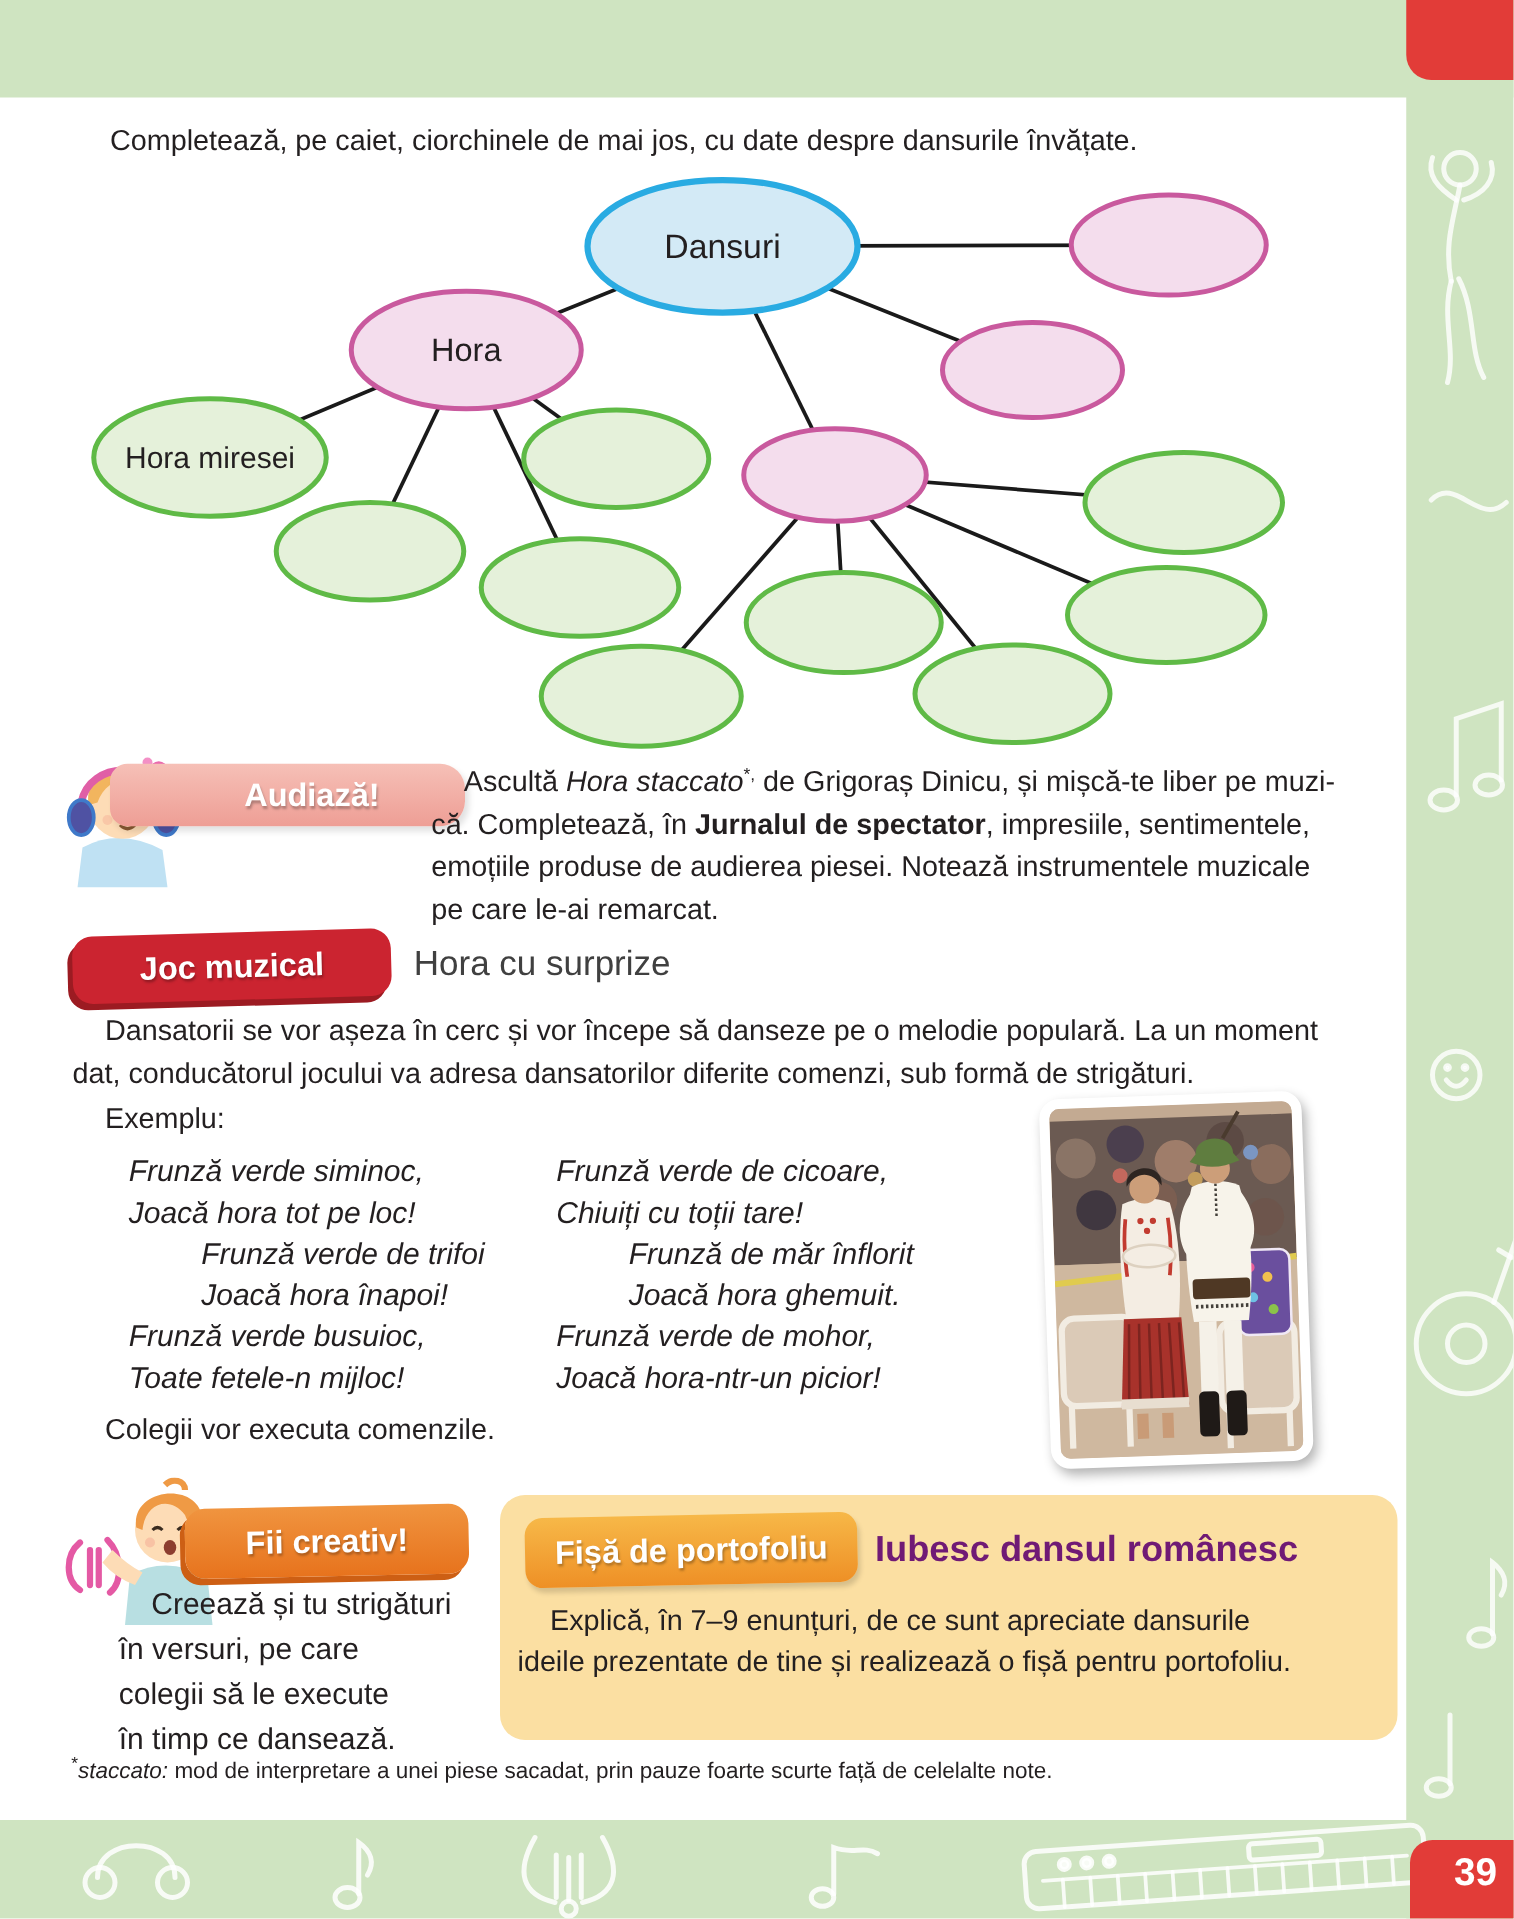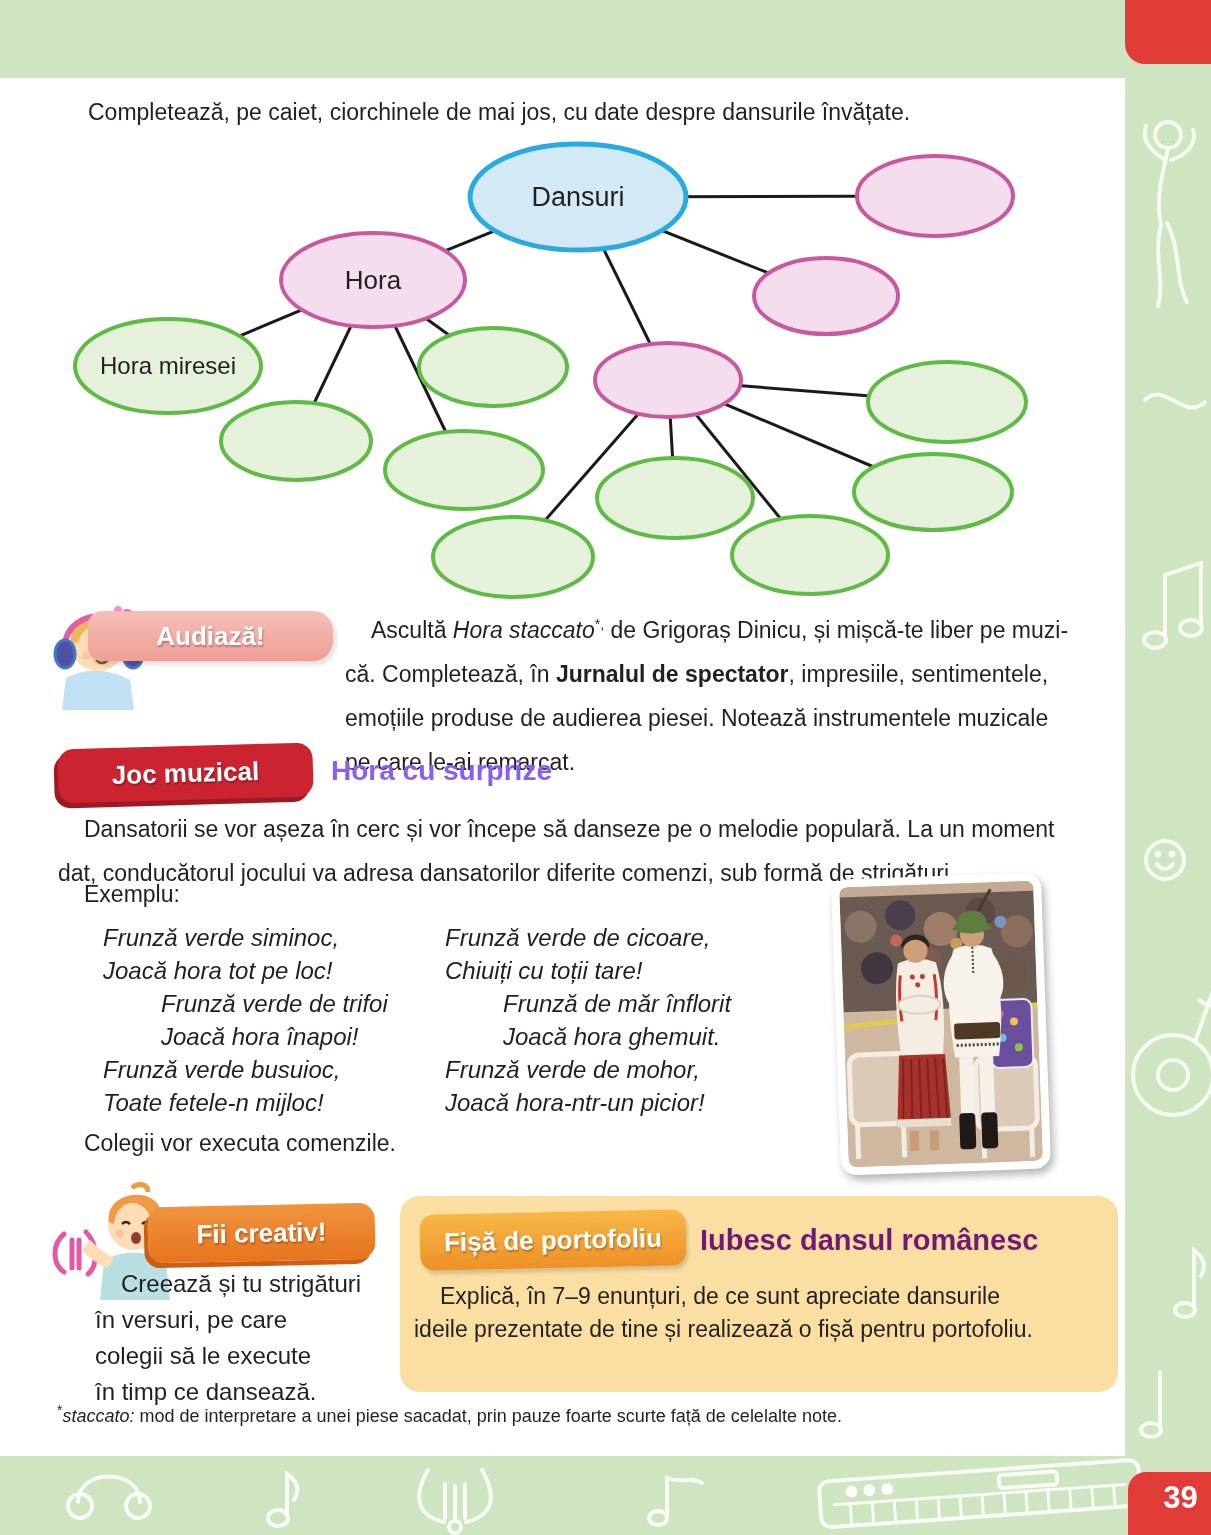--- a/index.html
+++ b/index.html
@@ -12,35 +12,35 @@
   .doodle{position:absolute;pointer-events:none;}
   .red-tab{position:absolute;left:1125px;top:0;width:86px;height:64px;background:#e23c38;border-radius:0 0 0 20px;}
   .page-num{position:absolute;left:1128px;top:1472px;width:105px;height:63px;background:#e23c38;
             border-radius:18px 0 0 0;color:#fff;font-weight:bold;font-size:31px;
             display:flex;justify-content:center;align-items:flex-start;padding-top:8px;box-sizing:border-box;}
   .intro{position:absolute;left:88px;top:99px;font-size:23px;white-space:nowrap;}
   #diagram-svg{position:absolute;left:55px;top:135px;}
   .banner{position:absolute;display:flex;align-items:center;justify-content:center;color:#fff;
           font-weight:bold;font-size:26px;text-shadow:1px 2px 2px rgba(0,0,0,.28);}
   .banner-audiaza{left:88px;top:611px;width:245px;height:50px;border-radius:14px 20px 20px 14px;
-          background:linear-gradient(#f6c0b7,#ee9e95);box-shadow:3px 4px 5px rgba(0,0,0,.12);}
+          background:linear-gradient(#f6c0b7,#ee9e95);box-shadow:3px 4px 5px rgba(0,0,0,.12);padding-left:39px;}
   .banner-joc{left:58px;top:746px;width:255px;height:54px;border-radius:16px;background:#cb2430;
           transform:rotate(-1.6deg);box-shadow:-4px 5px 0 #9c1b22;}
   .banner-fii{left:148px;top:1205px;width:227px;height:56px;border-radius:16px;
           background:linear-gradient(#f0943f,#e7731d);transform:rotate(-1.2deg);box-shadow:-4px 5px 0 #cd5f14;}
   .banner-fisa{left:420px;top:1212px;width:266px;height:56px;border-radius:14px;
           background:linear-gradient(#f7b848,#ee9026);transform:rotate(-1.2deg);box-shadow:2px 4px 4px rgba(0,0,0,.15);}
-  .par{position:absolute;font-size:23px;line-height:44px;}
+  .par{position:absolute;font-size:23px;line-height:34px;}
   .ln{white-space:nowrap;}
   .ind{padding-left:26px;}
   .it{font-style:italic;}
   .sup{vertical-align:super;font-size:14px;}
   .b{font-weight:bold;}
   .audiaza-text{left:345px;top:602px;width:772px;}
-  .joc-title{position:absolute;left:331px;top:755px;font-size:28px;font-weight:bold;color:#8b5cf6;white-space:nowrap;}
+  .joc-title{position:absolute;left:331px;top:755px;font-size:28px;font-weight:normal;color:#404040;white-space:nowrap;}
   .dansatorii{left:58px;top:807px;width:1060px;}
   .exemplu{position:absolute;left:84px;top:881px;font-size:23px;}
   .verses{position:absolute;font-size:24px;font-style:italic;line-height:33px;}
   .v-left{left:103px;top:921px;}
   .v-right{left:445px;top:921px;}
   .vind{margin-left:58px;}
   .closing{position:absolute;left:84px;top:1130px;font-size:23px;}
   .fii-text{left:95px;top:1266px;font-size:24px;line-height:36px;}
   .fisa-box{position:absolute;left:400px;top:1196px;width:718px;height:196px;background:#fbdfa2;border-radius:20px;}
   .fisa-title{position:absolute;left:700px;top:1224px;font-size:29px;font-weight:bold;color:#701a75;white-space:nowrap;}

